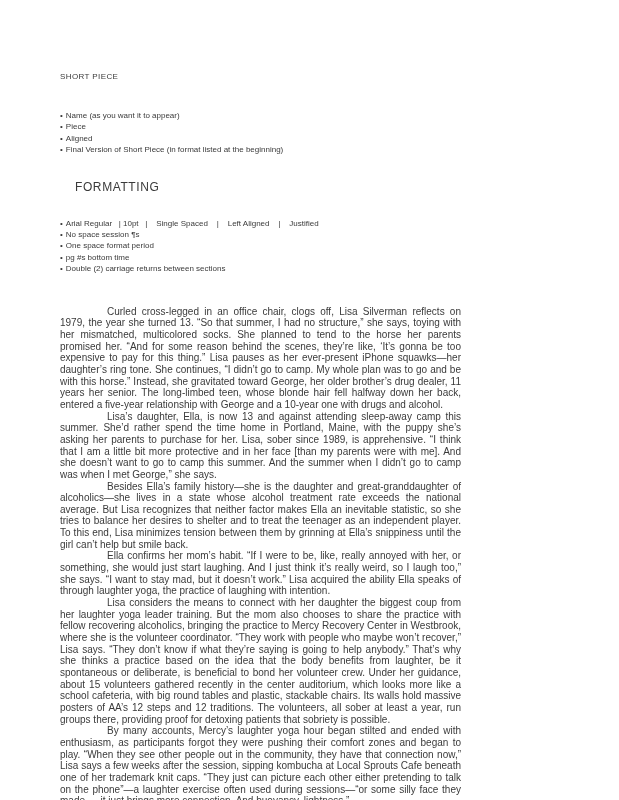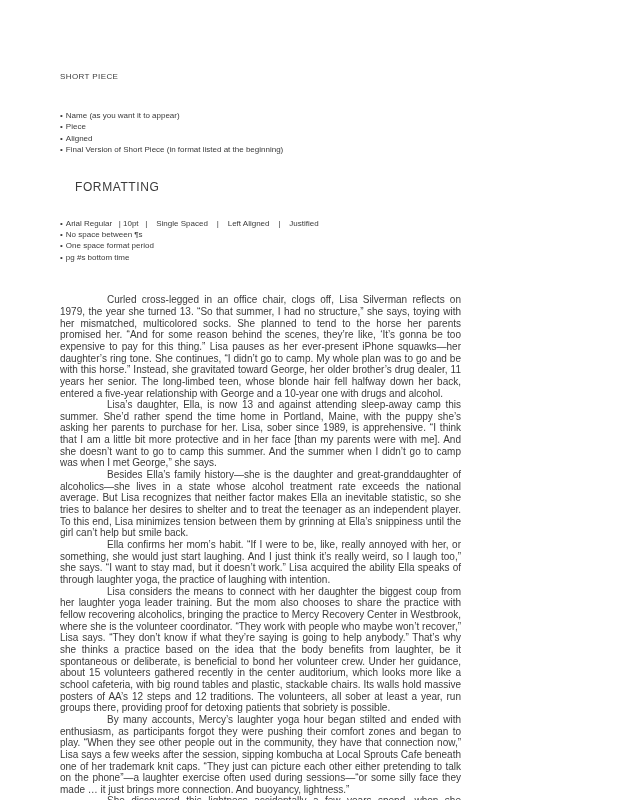--- a/index.html
+++ b/index.html
@@ -84,27 +84,28 @@
 
       <li><span class="bullet-glyph">•</span><span>Final Version of Short Piece (in format listed at the beginning)</span></li>
     </ul>
 
   <h2 class="section-heading">FORMATTING</h2>
 
   <ul class="bullet-list formatting-list">
 
       <li><span class="bullet-glyph">•</span><span>Arial Regular   | 10pt   |    Single Spaced    |    Left Aligned    |    Justified</span></li>
 
-      <li><span class="bullet-glyph">•</span><span>No space between ¶s</span></li>
+      <li><span class="bullet-glyph">•</span><span>No space session ¶s</span></li>
 
 
       <li><span class="bullet-glyph">•</span><span>One space format period</span></li>
 
       <li><span class="bullet-glyph">•</span><span>pg #s bottom time</span></li>
 
+      <li><span class="bullet-glyph">•</span><span>Double (2) carriage returns between sections</span></li>
     </ul>
 
   <div class="article-body">
 
       <p>Curled cross-legged in an office chair, clogs off, Lisa Silverman reflects on 1979, the year she turned 13. “So that summer, I had no structure,” she says, toying with her mismatched, multicolored socks. She planned to tend to the horse her parents promised her. “And for some reason behind the scenes, they’re like, ‘It’s gonna be too expensive to pay for this thing.” Lisa pauses as her ever-present iPhone squawks—her daughter’s ring tone. She continues, “I didn’t go to camp. My whole plan was to go and be with this horse.” Instead, she gravitated toward George, her older brother’s drug dealer, 11 years her senior. The long-limbed teen, whose blonde hair fell halfway down her back, entered a five-year relationship with George and a 10-year one with drugs and alcohol.</p>
 
       <p>Lisa’s daughter, Ella, is now 13 and against attending sleep-away camp this summer. She’d rather spend the time home in Portland, Maine, with the puppy she’s asking her parents to purchase for her. Lisa, sober since 1989, is apprehensive. “I think that I am a little bit more protective and in her face [than my parents were with me]. And she doesn’t want to go to camp this summer. And the summer when I didn’t go to camp was when I met George,” she says.</p>
 
       <p>Besides Ella’s family history—she is the daughter and great-granddaughter of alcoholics—she lives in a state whose alcohol treatment rate exceeds the national average. But Lisa recognizes that neither factor makes Ella an inevitable statistic, so she tries to balance her desires to shelter and to treat the teenager as an independent player. To this end, Lisa minimizes tension between them by grinning at Ella’s snippiness until the girl can’t help but smile back.</p>
 

